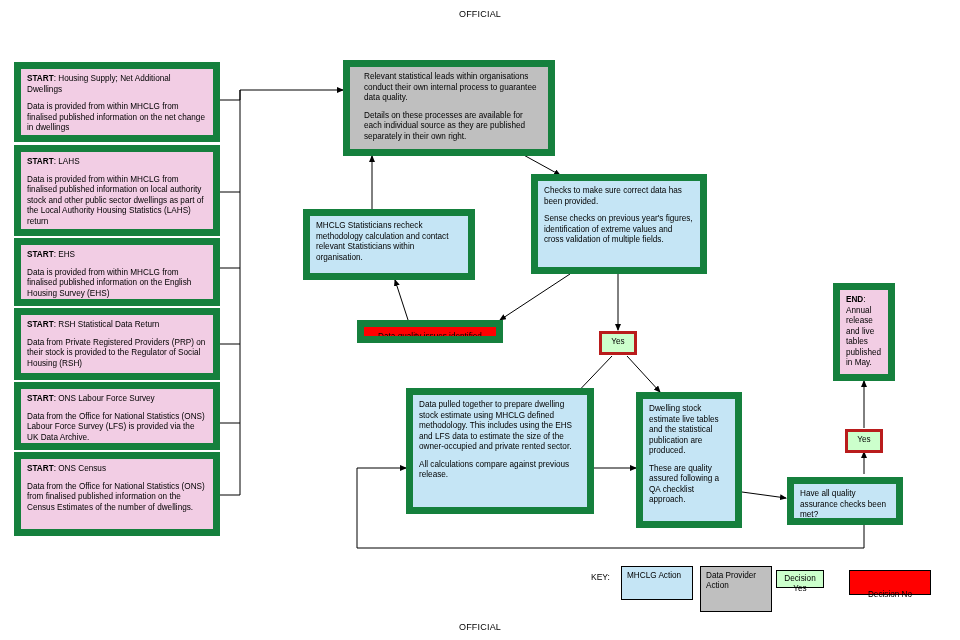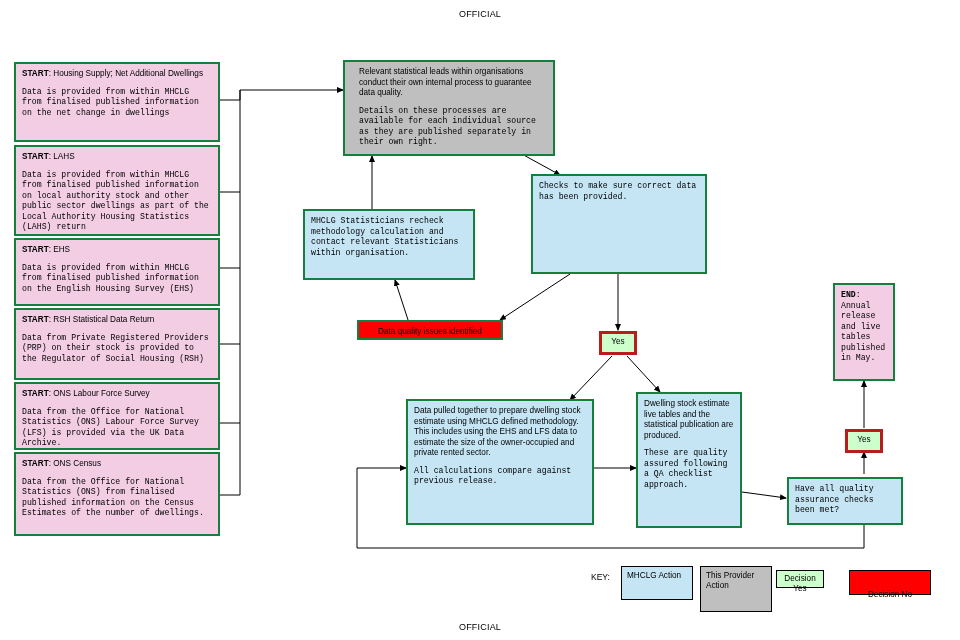--- a/index.html
+++ b/index.html
@@ -34,31 +34,31 @@
     font-size: 9px;
     color: #000;
     letter-spacing: 0.2px;
   }
   .official.top { top: 9px; }
   .official.bottom { top: 622px; }
 
   .node {
     position: absolute;
     box-sizing: border-box;
-    border: 2px solid #15803d;
+    border: 7px solid #15803d;
     font-size: 8.2px;
     line-height: 1.28;
     color: #000;
     padding: 5px 6px 4px 6px;
     overflow: hidden;
   }
   .node p {
     margin: 0 0 7px 0;
   }
-  .node p:last-child { margin-bottom: 0; font-family: Liberation Mono, monospace; }
+  .node p:last-child { margin-bottom: 0; }
   .node b { font-weight: bold; }
 
   .pink { background: #f2cde4; }
   .blue { background: #c5e5f5; }
   .grey { background: #bfbfbf; padding-left: 14px; }
   .red  { background: #ff0000; color: #000; }
   .green{ background: #ccffcc; }
 
   .decision {
     position: absolute;
@@ -166,35 +166,36 @@
     <p>Data from the Office for National Statistics (ONS) from finalised published information on the Census Estimates of the number of dwellings.</p>
   </div>
 
   <div class="node grey" style="left:343px; top:60px; width:212px; height:96px;">
     <p>Relevant statistical leads within organisations conduct their own internal process to guarantee data quality.</p>
     <p>Details on these processes are available for each individual source as they are published separately in their own right.</p>
   </div>
 
   <div class="node blue" style="left:531px; top:174px; width:176px; height:100px;">
     <p>Checks to make sure correct data has been provided.</p>
+    <p>Sense checks on previous year's figures, identification of extreme values and cross validation of multiple fields.</p>
   </div>
 
   <div class="node blue" style="left:303px; top:209px; width:172px; height:71px;">
     <p>MHCLG Statisticians recheck methodology calculation and contact relevant Statisticians within organisation.</p>
   </div>
 
   <div class="node red center-text" style="left:357px; top:320px; width:146px; height:20px; ">
     <span>Data quality issues identified</span>
   </div>
 
   <div class="decision" style="left:599px; top:331px; width:38px; height:24px;">
     <span>Yes</span>
   </div>
 
-  <div class="node blue" style="left:406px; top:399px; width:188px; height:126px;">
+  <div class="node blue" style="left:406px; top:388px; width:188px; height:126px;">
     <p>Data pulled together to prepare dwelling stock estimate using MHCLG defined methodology. This includes using the EHS and LFS data to estimate the size of the owner-occupied and private rented sector.</p>
     <p>All calculations compare against previous release.</p>
   </div>
 
   <div class="node blue" style="left:636px; top:392px; width:106px; height:136px;">
     <p>Dwelling stock estimate live tables and the statistical publication are produced.</p>
     <p>These are quality assured following a QA checklist approach.</p>
   </div>
 
   <div class="node blue" style="left:787px; top:477px; width:116px; height:48px;">
@@ -208,21 +209,21 @@
   <div class="node pink" style="left:833px; top:283px; width:62px; height:98px;">
     <p><b>END</b><span>: Annual release and live tables published in May.</span></p>
   </div>
 
   <div class="key-label" style="left:591px; top:572px;">KEY:</div>
 
   <div class="key-box blue" style="left:621px; top:566px; width:72px; height:34px;">
     <span>MHCLG Action</span>
   </div>
   <div class="key-box grey" style="left:700px; top:566px; width:72px; height:46px;">
-    <span>This Provider Action</span>
+    <span>Data Provider Action</span>
   </div>
   <div class="key-box green center-text" style="left:776px; top:570px; width:48px; height:18px; padding-top:3px;">
     <span>Decision Yes</span>
   </div>
   <div class="key-box red center-text" style="left:849px; top:570px; width:82px; height:18px; padding-top:19px;">
     <span>Decision No</span>
   </div>
 
 </div>
 

